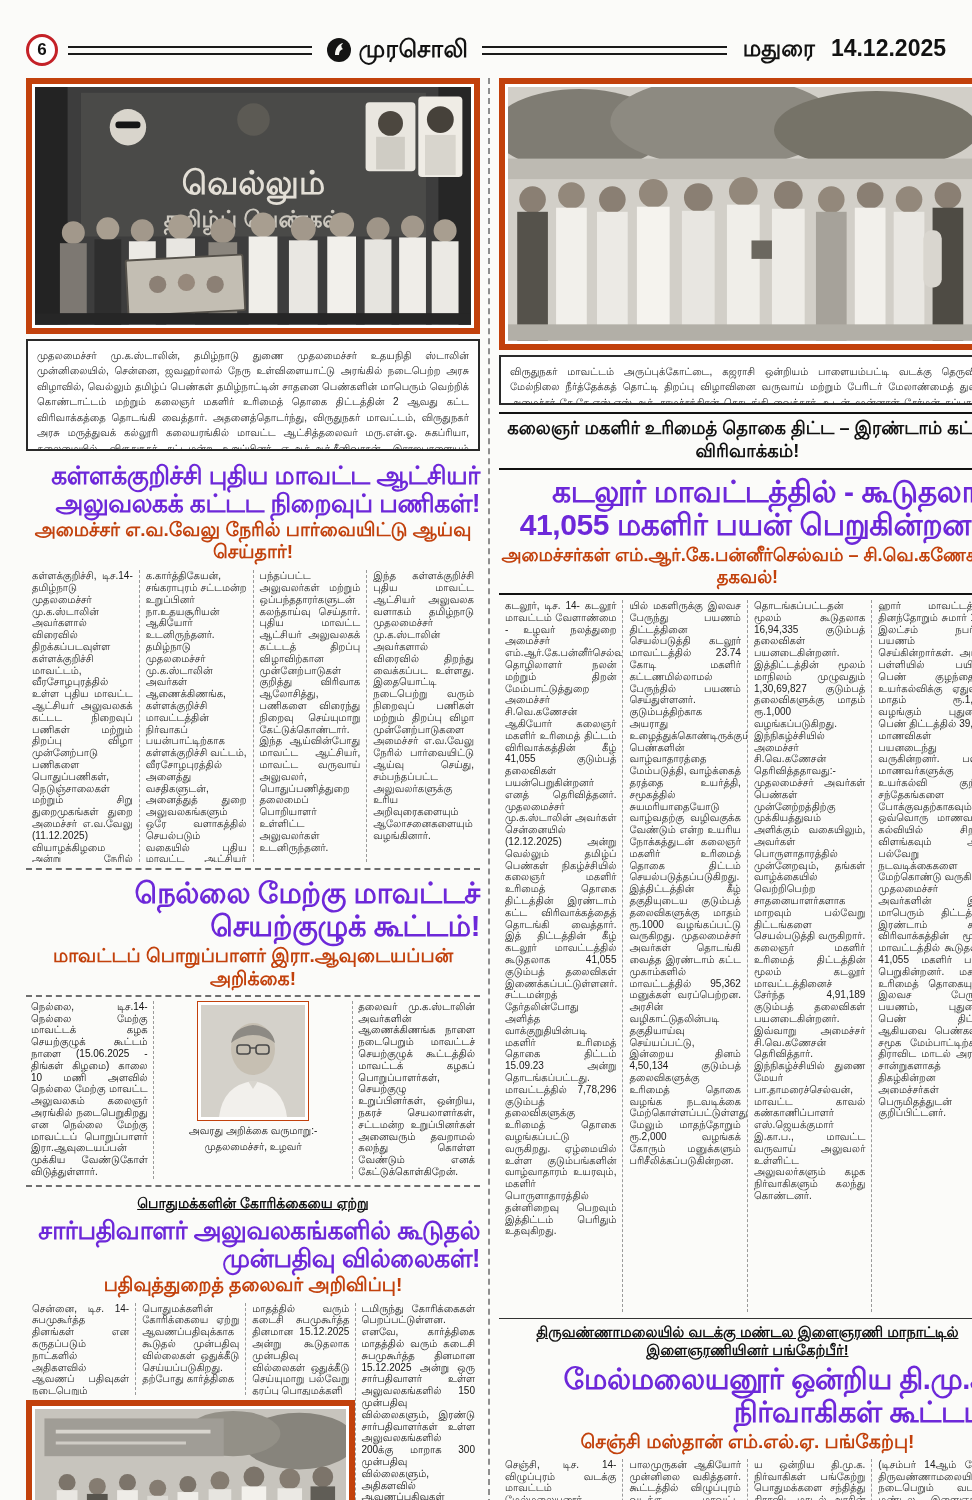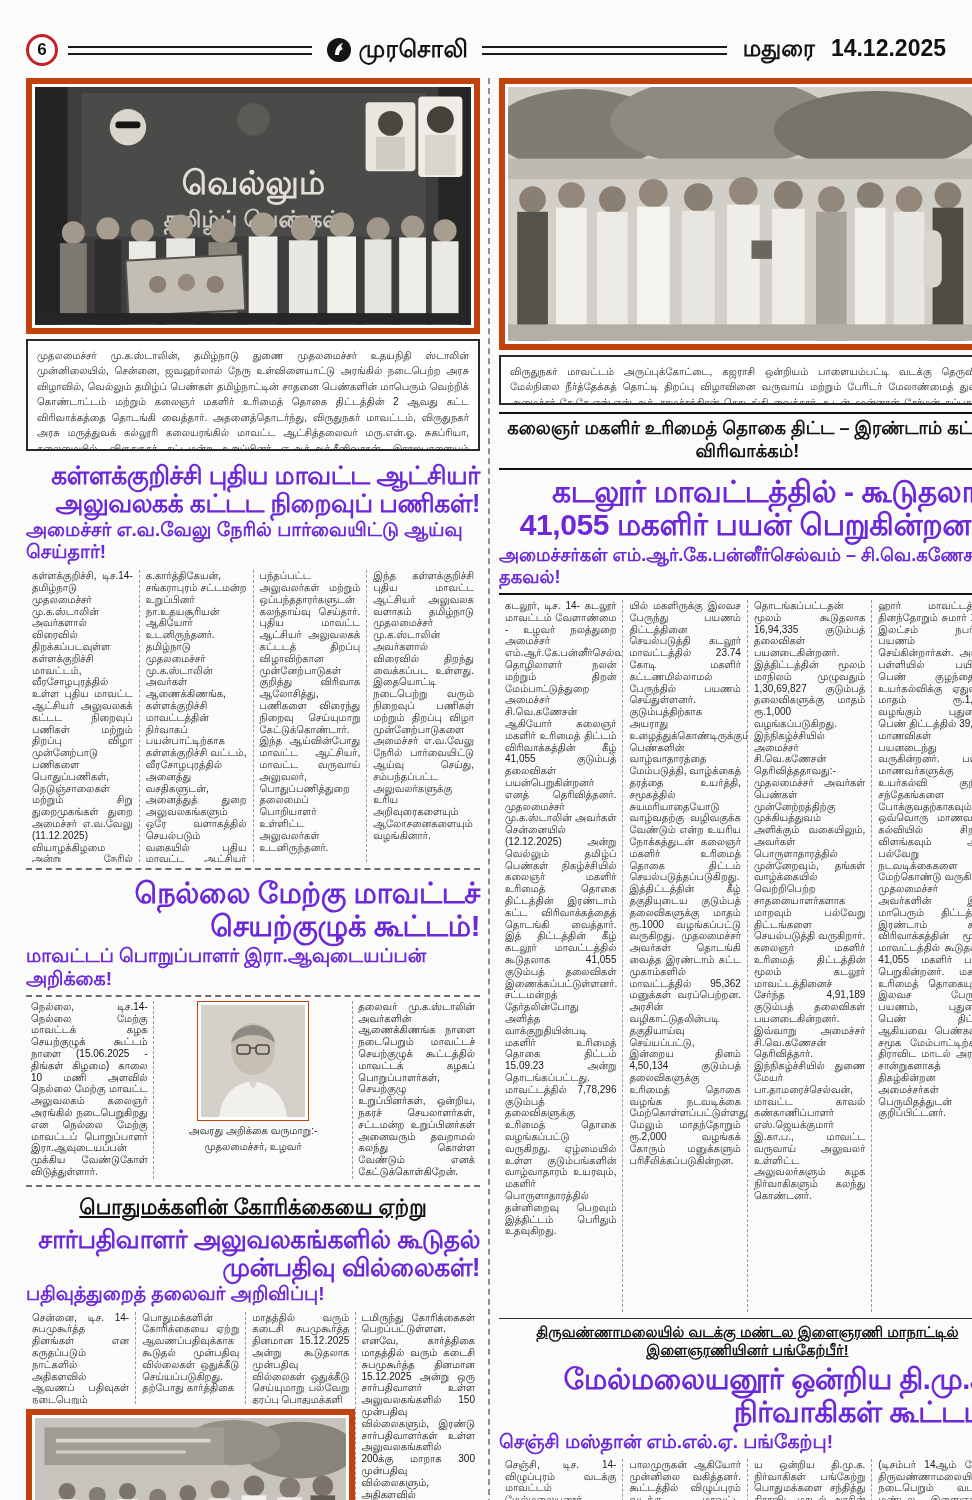--- a/index.html
+++ b/index.html
@@ -24,31 +24,31 @@
   
   .photo-frame { border:6px solid #c2410c; padding:3px; background:#fff; }
   .photo-frame svg { display:block; width:100%; }
   .caption-box { border:2px solid #2a2a2a; background:#fff; padding:7px 9px; margin-top:5px;
      font-size:10px; line-height:1.55; text-align:justify; color:#222; overflow:hidden; }
   .cap-l1 { max-height:112px; }
   .cap-r1 { max-height:50px; }
 
   
   .headline { text-align:right; font-weight:900; color:#6d28d9; letter-spacing:-0.4px; line-height:1.12; }
-  .subhead  { font-weight:800; color:#6d28d9; line-height:1.2; }
+  .subhead  { text-align:center; font-weight:800; color:#c2410c; line-height:1.2; }
   .kicker   { text-align:center; font-weight:800; color:#101010; }
 
   .l1-head { font-size:25px; margin:10px 0 2px; }
   .l1-sub  { font-size:19px; margin-bottom:6px; }
 
   .l2-wrap { border-top:2px dashed #6f6f6f; border-bottom:2px dashed #6f6f6f; padding:7px 0 4px; margin-top:6px; }
   .l2-head { font-size:29px; }
   .l2-sub  { font-size:19px; margin-top:3px; }
 
-  .l3-kick { font-size:21px; text-decoration:underline; margin-top:8px; }
+  .l3-kick { font-size:14px; text-decoration:underline; margin-top:8px; }
   .l3-head { font-size:25px; margin:3px 0 2px; }
   .l3-sub  { font-size:19px; margin-bottom:6px; }
 
   .r1-kick { font-size:18px; border-top:2.5px solid #111; border-bottom:2px solid #111; padding:4px 0; margin-top:7px; }
   .r1-head { font-size:30px; padding:5px 0 3px; }
   .r1-sub  { font-size:18px; border-bottom:2px solid #111; padding-bottom:5px; margin-bottom:5px; }
 
   .r2-kick { font-size:14.5px; border-top:1.5px solid #333; padding-top:5px; margin-top:6px; text-decoration:underline; }
   .r2-head { font-size:29px; margin-top:3px; }
   .r2-sub  { font-size:19px; margin:3px 0 5px; }

